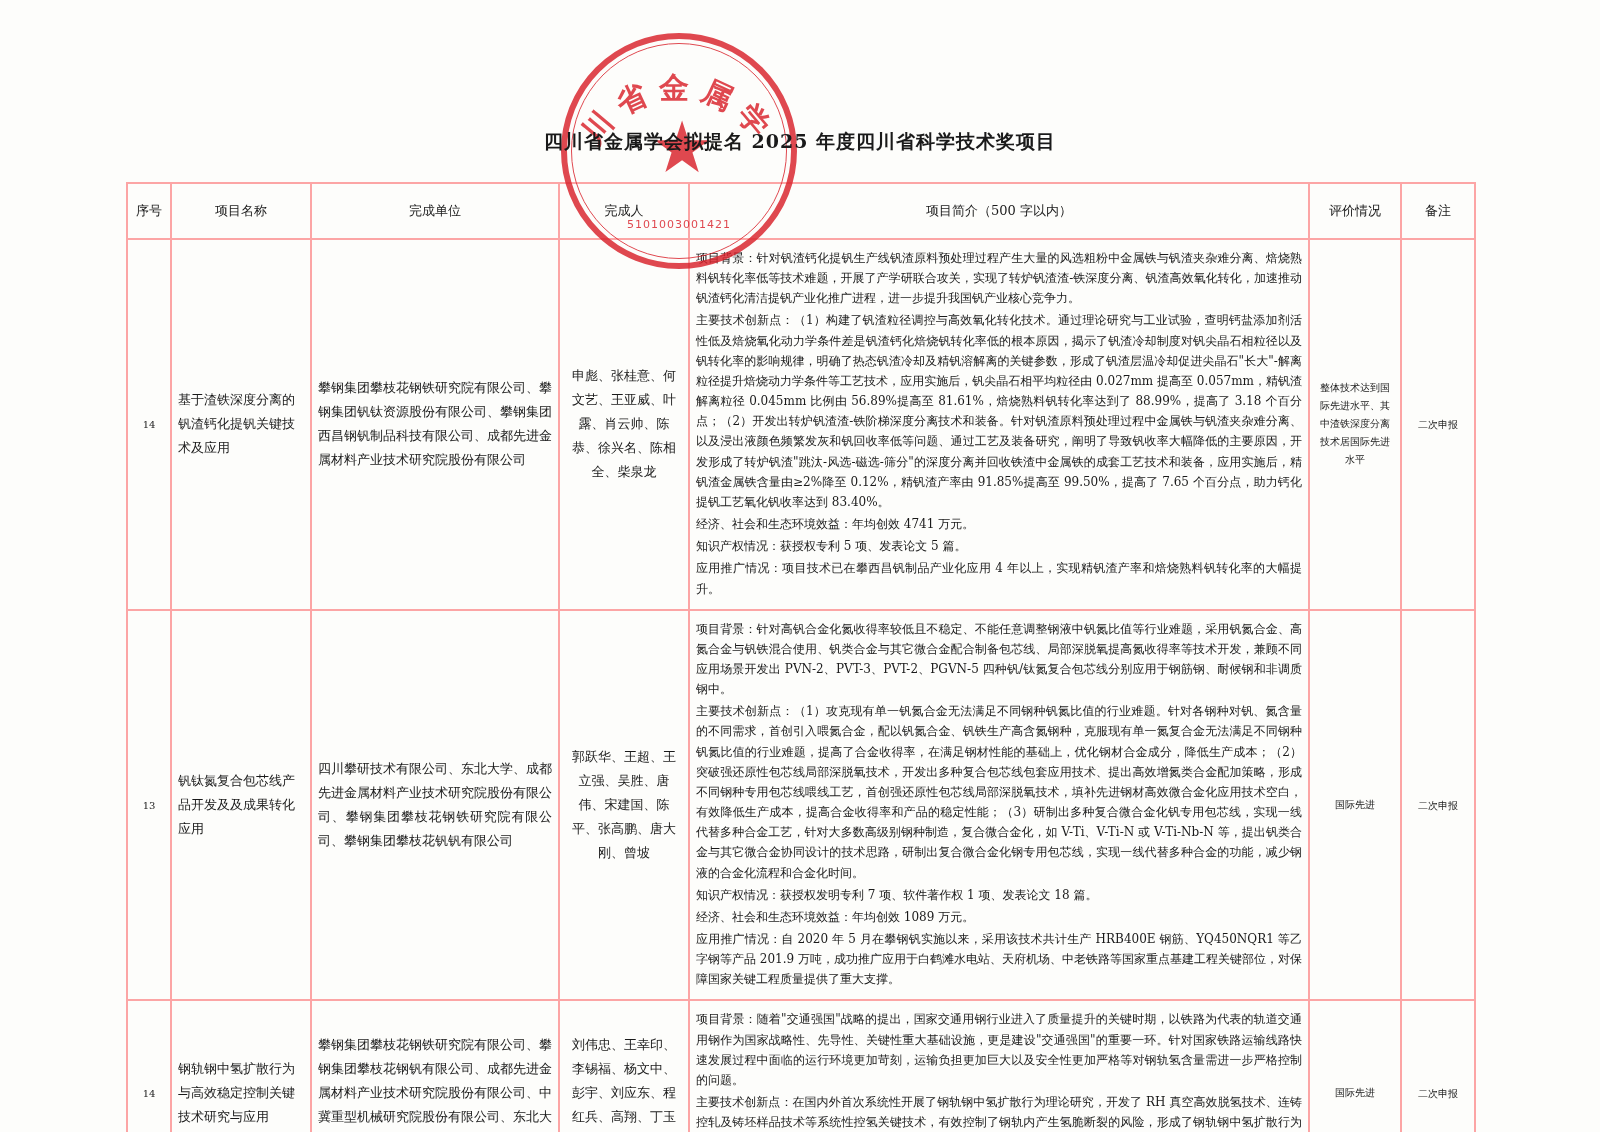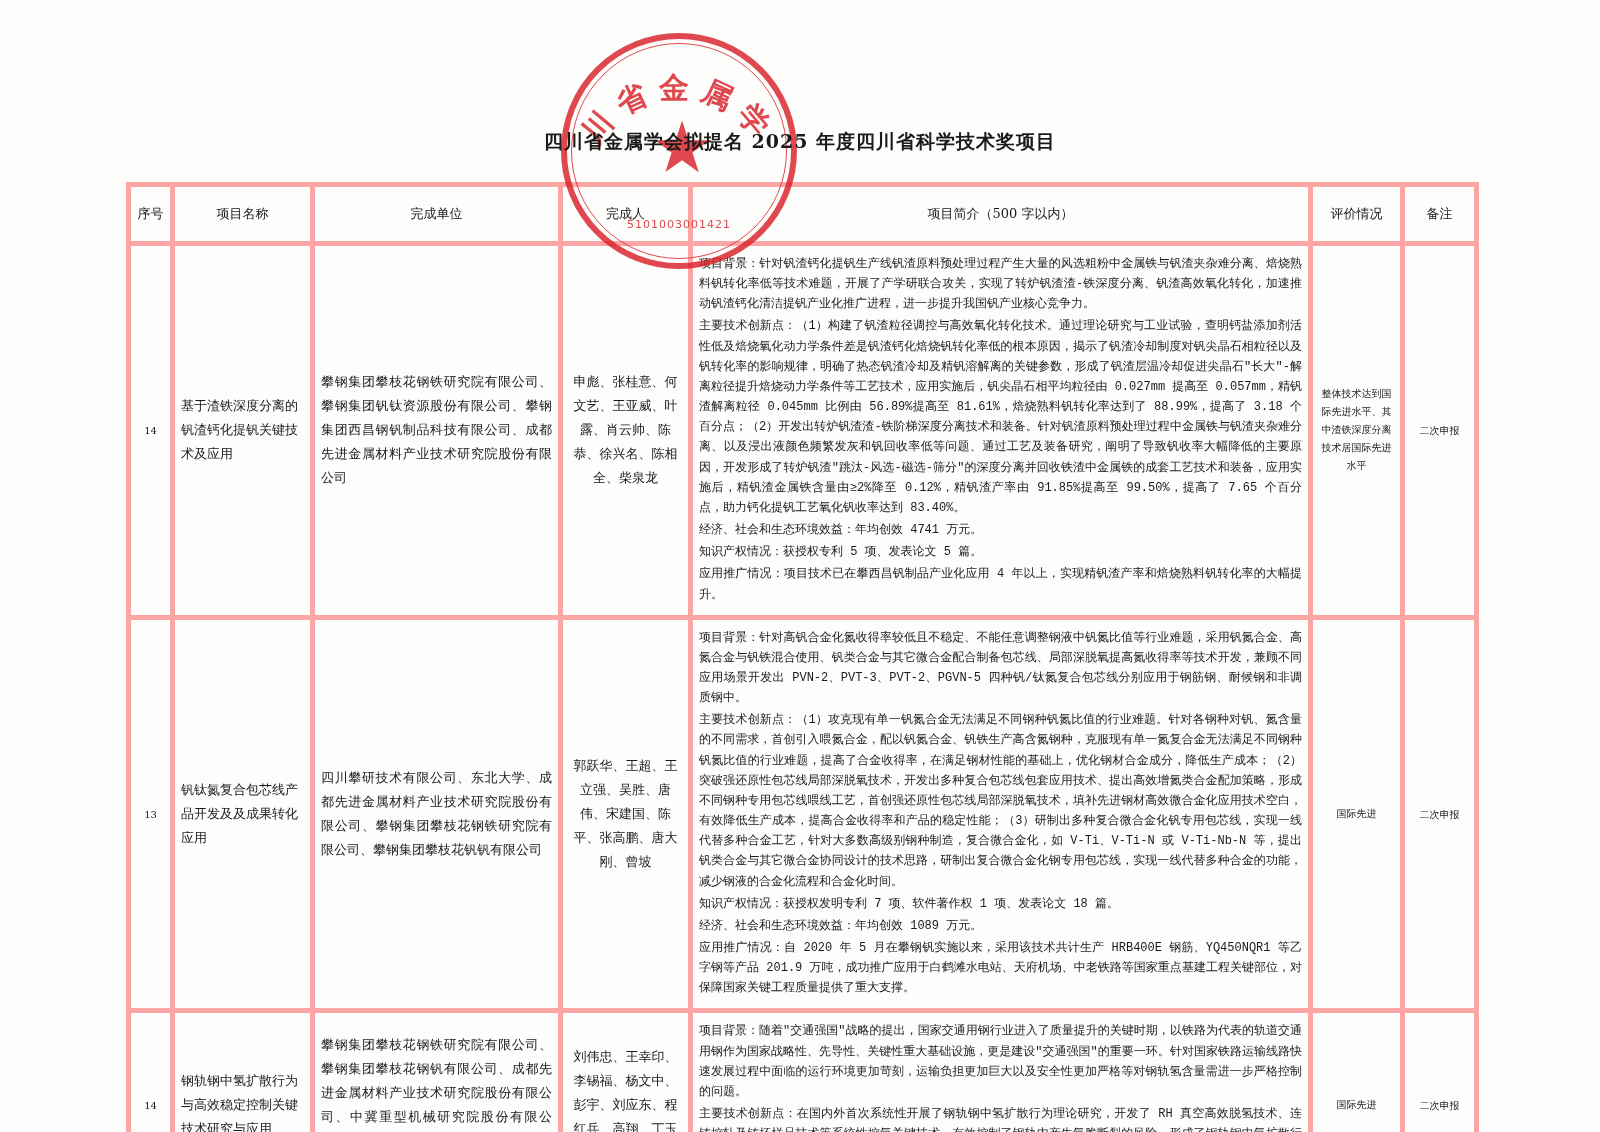--- a/index.html
+++ b/index.html
@@ -86,21 +86,21 @@
   
   table.main {
     position: absolute;
     left: 126px;
     top: 182px;
     width: 1348px;
     border-collapse: collapse;
     table-layout: fixed;
   }
   table.main th, table.main td {
-    border: 5px solid #fca5a5;
+    border: 2px solid #fca5a5;
     vertical-align: middle;
     padding: 8px 6px;
   }
   table.main thead th {
     text-align: center;
     font-size: 13px;
     font-weight: normal;
     height: 38px;
   }
   col.c-seq    { width: 44px; }
@@ -131,21 +131,20 @@
     font-size: 12px;
     line-height: 1.68;
     text-align: justify;
     text-justify: inter-ideograph;
     vertical-align: top;
     padding: 6px 8px;
   }
   td.brief p {
     margin: 0 0 2px 0;
     text-indent: 0;
-    font-family: Liberation Mono, monospace;
   }
   td.eval {
     line-height: 1.8;
   }
 
   
   tr.row-1 { height: 296px; }
   tr.row-2 { height: 316px; }
   tr.row-3 { height: 120px; }
 

